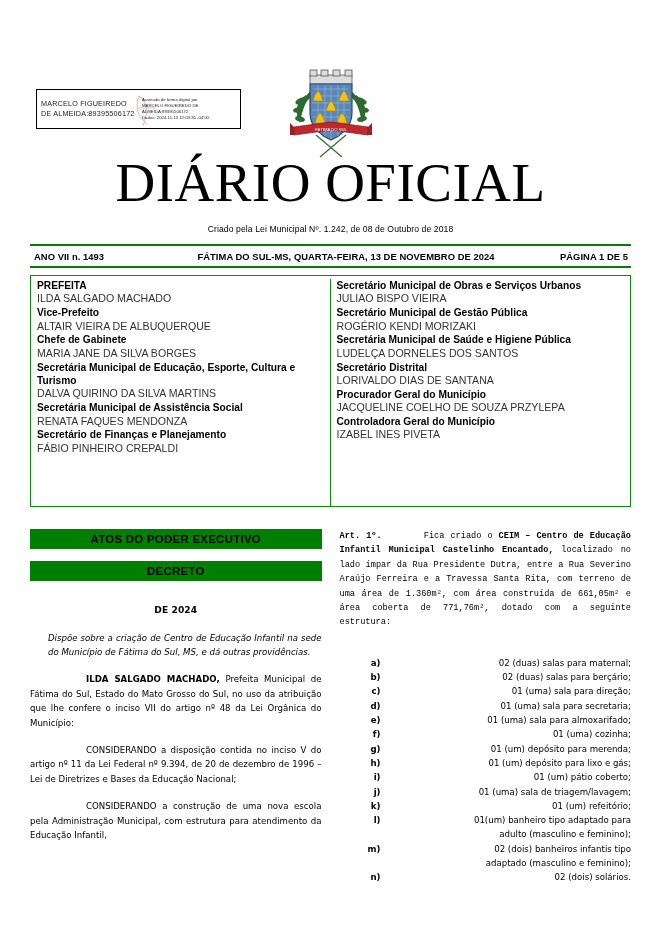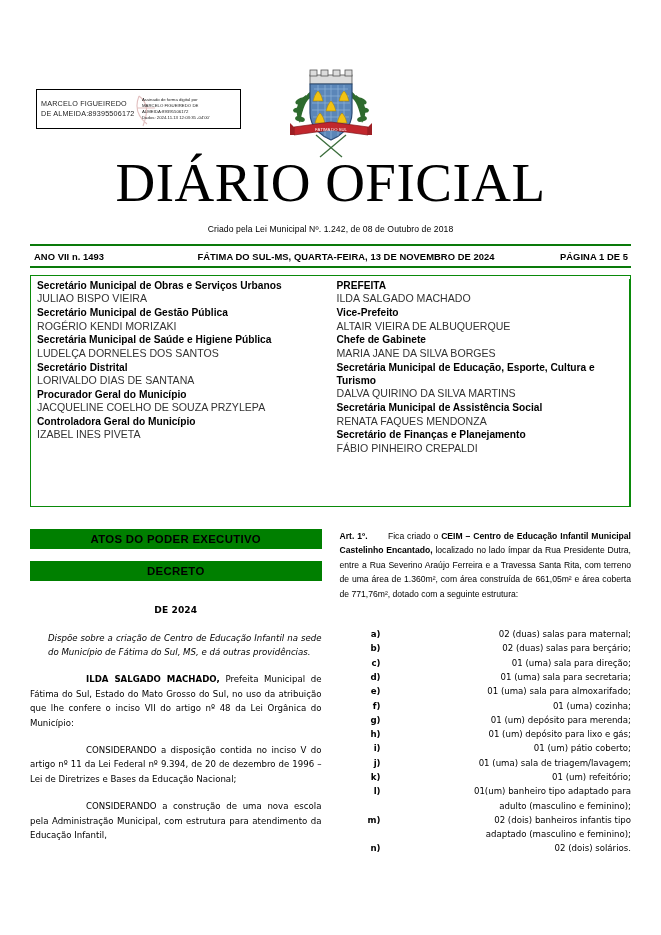--- a/index.html
+++ b/index.html
@@ -186,21 +186,21 @@
     margin-top: 13px;
     font-family: "DejaVu Sans", sans-serif;
     font-size: 8.6px;
     line-height: 14.4px;
     text-align: justify;
     text-indent: 56px;
   }
   .para b { font-weight: bold; }
 
   .art-body {
-    font-family: Liberation Sans, sans-serif;
+    font-family: Liberation Mono, monospace;
     font-size: 8.6px;
     line-height: 14.4px;
     text-align: justify;
   }
   .art-body b { font-weight: bold; }
 
   .item-list {
     margin-top: 26px;
     font-family: "DejaVu Sans", sans-serif;
     font-size: 8.6px;
@@ -297,20 +297,46 @@
     <div class="doh-law">Criado pela Lei Municipal Nº. 1.242, de 08 de Outubro de 2018</div>
   </div>
 
   <div class="infobar">
     <div class="ib-left">ANO VII n. 1493</div>
     <div class="ib-mid">FÁTIMA DO SUL-MS, QUARTA-FEIRA, 13 DE NOVEMBRO DE 2024</div>
     <div class="ib-right">PÁGINA 1 DE 5</div>
   </div>
 
   <div class="officials">
+    <div class="off-col left">
+      <div class="off-entry">
+        <div class="off-role">PREFEITA</div>
+        <div class="off-name">ILDA SALGADO MACHADO</div>
+      </div>
+      <div class="off-entry">
+        <div class="off-role">Vice-Prefeito</div>
+        <div class="off-name">ALTAIR VIEIRA DE ALBUQUERQUE</div>
+      </div>
+      <div class="off-entry">
+        <div class="off-role">Chefe de Gabinete</div>
+        <div class="off-name">MARIA JANE DA SILVA BORGES</div>
+      </div>
+      <div class="off-entry">
+        <div class="off-role">Secretária Municipal de Educação, Esporte, Cultura e Turismo</div>
+        <div class="off-name">DALVA QUIRINO DA SILVA MARTINS</div>
+      </div>
+      <div class="off-entry">
+        <div class="off-role">Secretária Municipal de Assistência Social</div>
+        <div class="off-name">RENATA FAQUES MENDONZA</div>
+      </div>
+      <div class="off-entry">
+        <div class="off-role">Secretário de Finanças e Planejamento</div>
+        <div class="off-name">FÁBIO PINHEIRO CREPALDI</div>
+      </div>
+    </div>
     <div class="off-col right">
       <div class="off-entry">
         <div class="off-role">Secretário Municipal de Obras e Serviços Urbanos</div>
         <div class="off-name">JULIAO BISPO VIEIRA</div>
       </div>
       <div class="off-entry">
         <div class="off-role">Secretário Municipal de Gestão Pública</div>
         <div class="off-name">ROGÉRIO KENDI MORIZAKI</div>
       </div>
       <div class="off-entry">
@@ -321,46 +347,20 @@
         <div class="off-role">Secretário Distrital</div>
         <div class="off-name">LORIVALDO DIAS DE SANTANA</div>
       </div>
       <div class="off-entry">
         <div class="off-role">Procurador Geral do Município</div>
         <div class="off-name">JACQUELINE COELHO DE SOUZA PRZYLEPA</div>
       </div>
       <div class="off-entry">
         <div class="off-role">Controladora Geral do Município</div>
         <div class="off-name">IZABEL INES PIVETA</div>
-      </div>
-    </div>
-    <div class="off-col left">
-      <div class="off-entry">
-        <div class="off-role">PREFEITA</div>
-        <div class="off-name">ILDA SALGADO MACHADO</div>
-      </div>
-      <div class="off-entry">
-        <div class="off-role">Vice-Prefeito</div>
-        <div class="off-name">ALTAIR VIEIRA DE ALBUQUERQUE</div>
-      </div>
-      <div class="off-entry">
-        <div class="off-role">Chefe de Gabinete</div>
-        <div class="off-name">MARIA JANE DA SILVA BORGES</div>
-      </div>
-      <div class="off-entry">
-        <div class="off-role">Secretária Municipal de Educação, Esporte, Cultura e Turismo</div>
-        <div class="off-name">DALVA QUIRINO DA SILVA MARTINS</div>
-      </div>
-      <div class="off-entry">
-        <div class="off-role">Secretária Municipal de Assistência Social</div>
-        <div class="off-name">RENATA FAQUES MENDONZA</div>
-      </div>
-      <div class="off-entry">
-        <div class="off-role">Secretário de Finanças e Planejamento</div>
-        <div class="off-name">FÁBIO PINHEIRO CREPALDI</div>
       </div>
     </div>
   </div>
 
   <div class="columns">
 
     <div class="col">
       <div class="banner">ATOS DO PODER EXECUTIVO</div>
       <div class="banner">DECRETO</div>
 

